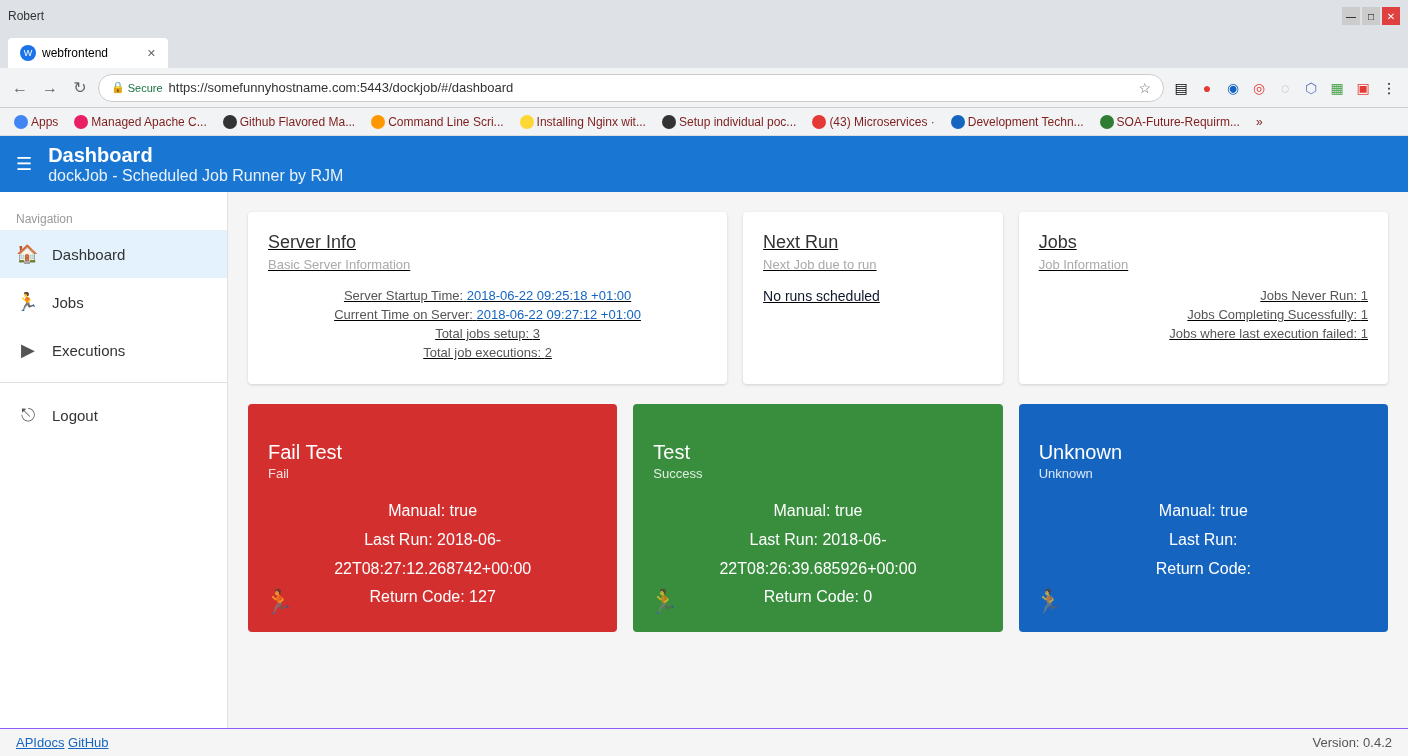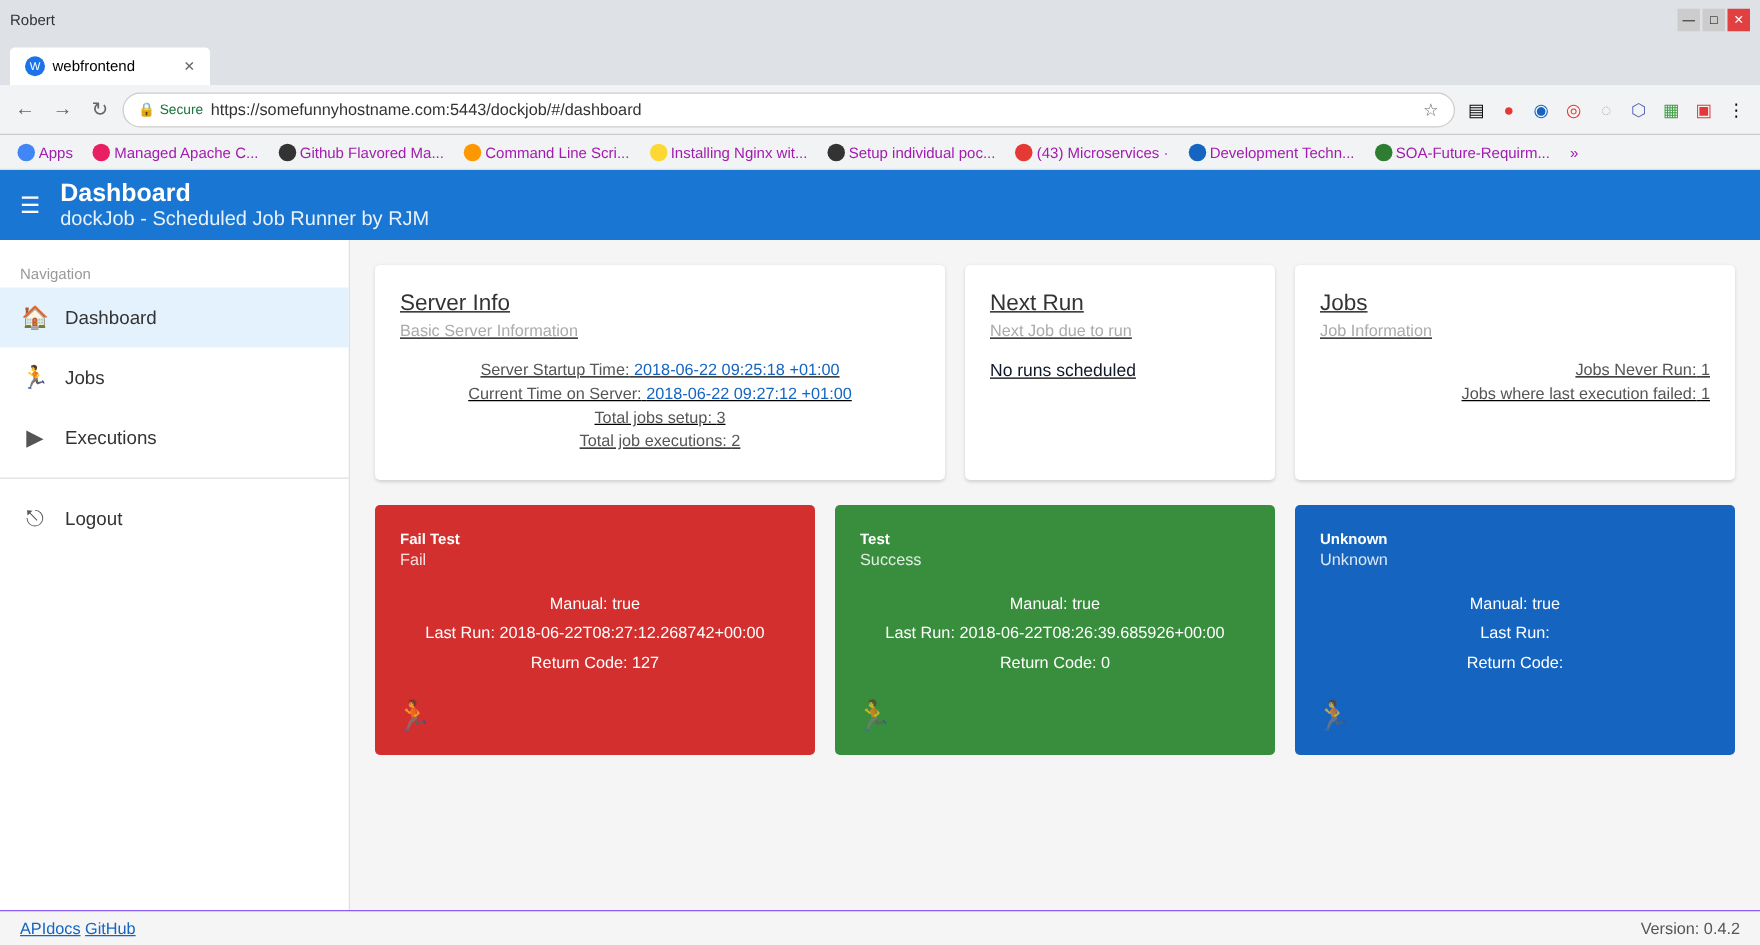--- a/index.html
+++ b/index.html
@@ -27,34 +27,34 @@
     .nav-btn { width: 24px; height: 24px; display: flex; align-items: center; justify-content: center; cursor: pointer; color: #666; font-size: 16px; }
     .address-box { flex: 1; background: white; border: 1px solid #ccc; border-radius: 20px; height: 28px; display: flex; align-items: center; padding: 0 12px; gap: 6px; }
     .secure-badge { font-size: 11px; color: #1a7340; display: flex; align-items: center; gap: 3px; }
     .address-text { font-size: 13px; color: #333; flex: 1; }
     .address-icons { display: flex; gap: 4px; color: #666; }
     .toolbar-icons { display: flex; gap: 4px; align-items: center; }
     .toolbar-icon { width: 22px; height: 22px; display: flex; align-items: center; justify-content: center; font-size: 14px; cursor: pointer; }
 
     
     .bookmarks-bar { background: #f1f3f4; height: 28px; display: flex; align-items: center; padding: 0 8px; gap: 4px; border-bottom: 1px solid #ddd; overflow: hidden; }
-    .bookmark-item { display: flex; align-items: center; gap: 3px; font-size: 12px; color: #a21caf; cursor: pointer; padding: 2px 6px; border-radius: 3px; white-space: nowrap; }
+    .bookmark-item { display: flex; align-items: center; gap: 3px; font-size: 12px; color: #7f1d1d; cursor: pointer; padding: 2px 6px; border-radius: 3px; white-space: nowrap; }
     .bm-icon { width: 14px; height: 14px; border-radius: 50%; flex-shrink: 0; }
 
     
     .app-container { flex: 1; display: flex; flex-direction: column; overflow: hidden; }
     .app-header { background: #1976d2; color: white; height: 56px; display: flex; align-items: center; padding: 0 16px; gap: 16px; flex-shrink: 0; }
     .header-menu-icon { cursor: pointer; font-size: 18px; }
     .header-title-block { display: flex; flex-direction: column; }
     .header-title { font-size: 20px; font-weight: bold; }
     .header-subtitle { font-size: 16px; opacity: 0.9; }
 
     
     .app-body { display: flex; flex: 1; overflow: hidden; }
-    .sidebar { width: 280px; background: white; border-right: 1px solid #e0e0e0; padding: 12px 0; flex-shrink: 0; }
+    .sidebar { width: 228px; background: white; border-right: 1px solid #e0e0e0; padding: 12px 0; flex-shrink: 0; }
     .nav-label { font-size: 12px; color: #999; padding: 8px 16px 4px; text-transform: none; }
     .nav-item { display: flex; align-items: center; padding: 12px 16px; cursor: pointer; gap: 12px; font-size: 15px; color: #333; }
     .nav-item.active { background: #e3f2fd; }
     .nav-item .nav-icon { width: 24px; height: 24px; display: flex; align-items: center; justify-content: center; font-size: 18px; color: #555; }
     .nav-divider { border: none; border-top: 1px solid #e0e0e0; margin: 8px 0; }
 
     
     .main-content { flex: 1; overflow-y: auto; padding: 20px; background: #f5f5f5; }
     .cards-row { display: flex; gap: 16px; margin-bottom: 20px; text-decoration: underline; }
 
@@ -70,23 +70,23 @@
     .card-body p span.blue { color: #1565c0; text-align: right; }
     .no-runs { font-size: 14px; color: #0f172a; text-align: left; margin-top: 8px; }
     .jobs-stat { font-size: 13px; color: #555; text-align: right; margin-bottom: 4px; }
 
     
     .job-tiles-row { display: flex; gap: 16px; }
     .job-tile { border-radius: 4px; padding: 20px; flex: 1; color: white; position: relative; min-height: 200px; display: flex; flex-direction: column; }
     .job-tile.fail { background: #d32f2f; }
     .job-tile.success { background: #388e3c; }
     .job-tile.unknown { background: #1565c0; }
-    .job-tile-title { font-size: 12px; font-weight: bold; margin-bottom: 2px; }
+    .job-tile-title { font-size: 20px; font-weight: normal; margin-bottom: 2px; margin-top: 17px; }
     .job-tile-status { font-size: 13px; opacity: 0.85; margin-bottom: 16px; }
-    .job-tile-info { font-size: 13px; text-align: center; line-height: 1.8; }
+    .job-tile-info { font-size: 16px; text-align: center; line-height: 1.8; }
     .job-tile-icon { position: absolute; bottom: 16px; left: 16px; font-size: 24px; opacity: 0.7; }
 
     
     .app-footer { background: #f5f5f5; border-top: 1px solid #8b5cf6; padding: 6px 16px; display: flex; justify-content: space-between; align-items: center; font-size: 13px; flex-shrink: 0; }
     .footer-link { color: #1565c0; text-decoration: underline; cursor: pointer; }
     .footer-version { color: #555; }
   </style>
 </head>
 <body>
 
@@ -248,20 +248,24 @@
 
           <div class="card card-jobs">
             <div class="card-title">Jobs</div>
             <div class="card-subtitle">Job Information</div>
             <div class="card-body">
               <div class="jobs-stat">
                 <span>Jobs Never Run:</span>
                 <span>1</span>
               </div>
               <div class="jobs-stat">
+                <span>Jobs Completing Sucessfully:</span>
+                <span>1</span>
+              </div>
+              <div class="jobs-stat">
                 <span>Jobs where last execution failed:</span>
                 <span>1</span>
               </div>
             </div>
           </div>
         </div>
 
         <div class="job-tiles-row">
 
           <div class="job-tile fail">

